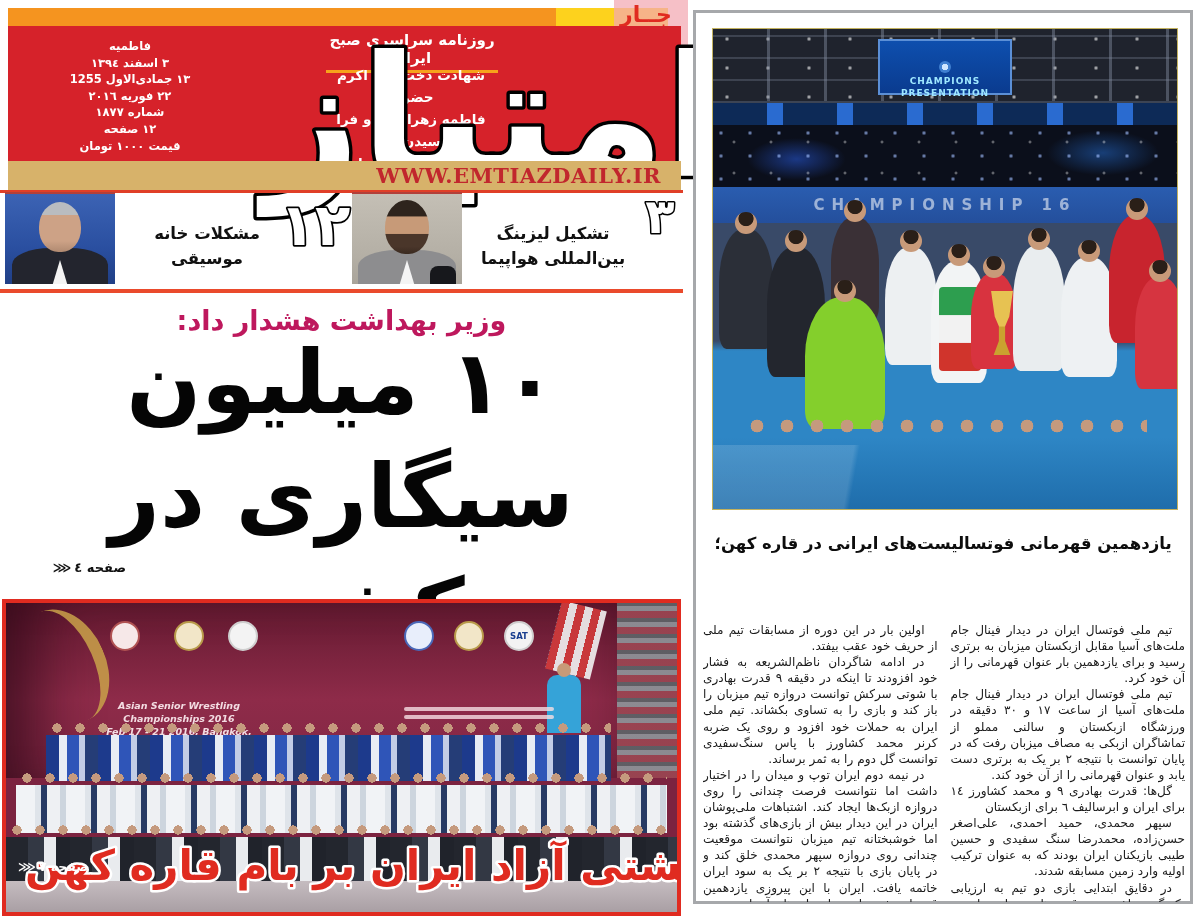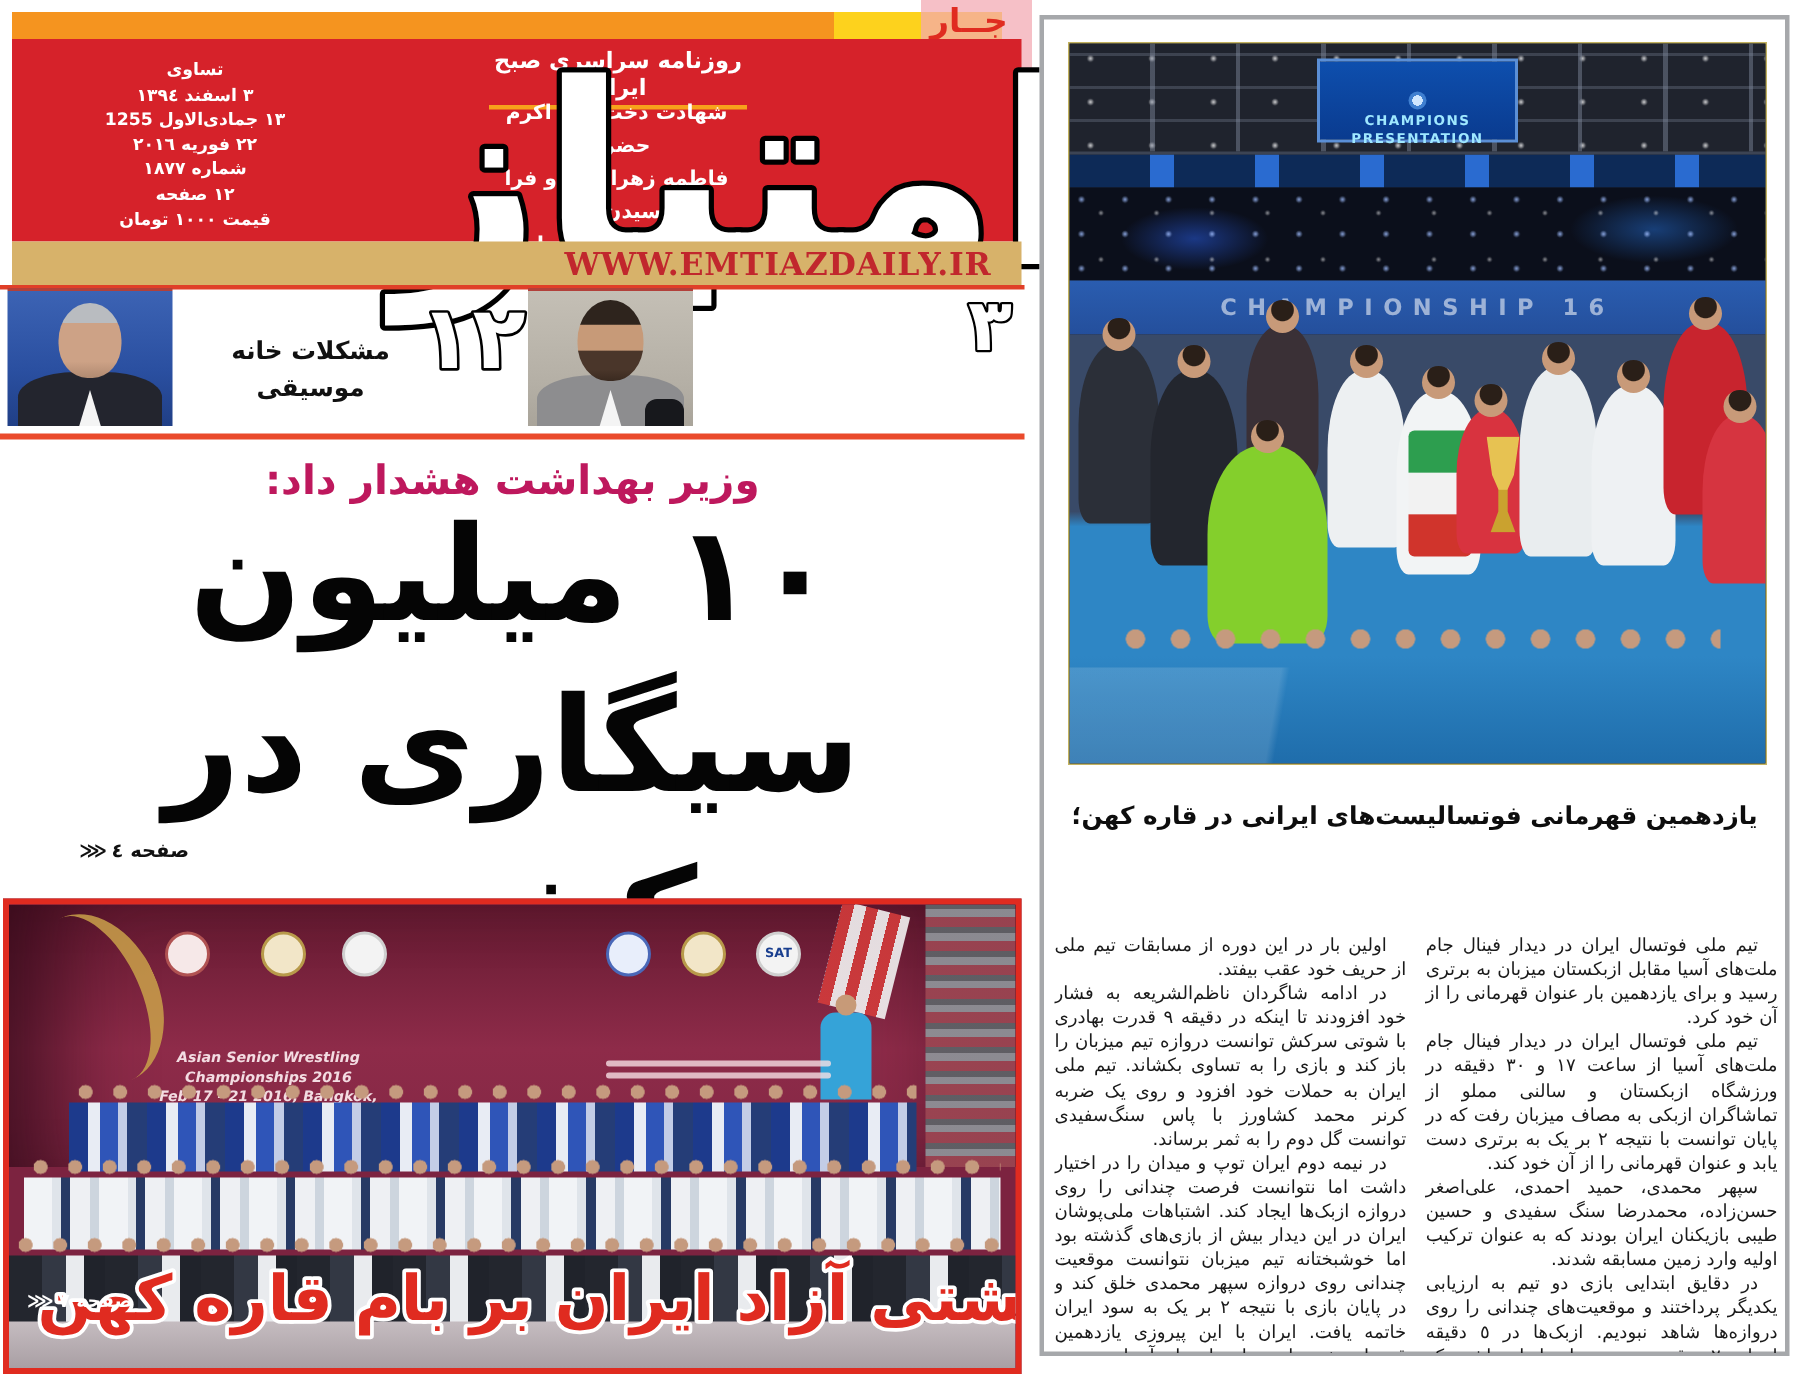--- a/index.html
+++ b/index.html
@@ -168,21 +168,21 @@
 
 <div id="page">
 
   <div class="abs orange-bar"></div>
   <div class="abs yellow-bar"></div>
   <div class="abs watermark">جــار</div>
 
   <div class="abs red-box"></div>
 
   <div class="abs dates" dir="rtl">
-    <div>تساوی</div>
+    <div>فاطمیه</div>
     <div>٣ اسفند ١٣٩٤</div>
     <div>١٣ جمادی‌الاول 1255</div>
     <div>٢٢ فوریه ٢٠١٦</div>
     <div>شماره ١٨٧٧</div>
     <div>١٢ صفحه</div>
     <div>قیمت ١٠٠٠ تومان</div>
   </div>
 
   <div class="abs tagline">روزنامه سراسری صبح ایران</div>
 
@@ -213,20 +213,24 @@
   <svg class="abs num-svg" style="left:288px;top:183px;" width="54" height="82" viewBox="0 0 54 82">
     <text x="27" y="62" text-anchor="middle" font-family="DejaVu Sans, sans-serif" font-weight="bold" font-size="58" fill="#ffffff" stroke="#000000" stroke-width="3.5" paint-order="stroke" stroke-linejoin="round">١٢</text>
   </svg>
 
   <div class="abs portrait p2">
     <div class="torso">
         <div class="shirt"></div>
       </div>
     <div class="head"></div>
     <div class="mic"></div>
+  </div>
+  <div class="abs brief-h bh2" dir="rtl">
+    <div>تشکیل لیزینگ</div>
+    <div>بین‌المللی هواپیما</div>
   </div>
   <svg class="abs num-svg" style="left:640px;top:185px;" width="40" height="62" viewBox="0 0 40 62">
     <text x="20" y="48" text-anchor="middle" font-family="DejaVu Sans, sans-serif" font-weight="bold" font-size="48" fill="#ffffff" stroke="#000000" stroke-width="3" paint-order="stroke" stroke-linejoin="round">٣</text>
   </svg>
 
   <div class="abs red-line2"></div>
   <div class="abs kicker">وزیر بهداشت هشدار داد:</div>
   <div class="abs lead-h" dir="rtl">
     <div>١٠ میلیون</div>
     <div>سیگاری در کشور</div>
@@ -314,20 +318,21 @@
     <div class="fs-trophy" style="left:276px;top:262px;"></div>
     <div class="fs-heads"></div>
   </div>
 
   <div class="abs fs-sub">یازدهمین قهرمانی فوتسالیست‌های ایرانی در قاره کهن؛</div>
 
   <div class="abs fs-cols" dir="rtl">
     <div class="fs-col">
       <p>تیم ملی فوتسال ایران در دیدار فینال جام ملت‌های آسیا مقابل ازبکستان میزبان به برتری رسید و برای یازدهمین بار عنوان قهرمانی را از آن خود کرد.</p>
       <p>تیم ملی فوتسال ایران در دیدار فینال جام ملت‌های آسیا از ساعت ١٧ و ٣٠ دقیقه در ورزشگاه ازبکستان و سالنی مملو از تماشاگران ازبکی به مصاف میزبان رفت که در پایان توانست با نتیجه ٢ بر یک به برتری دست یابد و عنوان قهرمانی را از آن خود کند.</p>
+      <p>گل‌ها: قدرت بهادری ٩ و محمد کشاورز ١٤ برای ایران و ابرسالیف ٦ برای ازبکستان</p>
       <p>سپهر محمدی، حمید احمدی، علی‌اصغر حسن‌زاده، محمدرضا سنگ سفیدی و حسین طیبی بازیکنان ایران بودند که به عنوان ترکیب اولیه وارد زمین مسابقه شدند.</p>
       <p>در دقایق ابتدایی بازی دو تیم به ارزیابی یکدیگر پرداختند و موقعیت‌های چندانی را روی دروازه‌ها شاهد نبودیم. ازبک‌ها در ٥ دقیقه ابتدایی ٢ موقعیت روی دروازه ایران داشتند که با واکنش سپهر محمدی همراه شد و مانع از گلزنی ازبک‌ها شد.</p>
 
     </div>
     <div class="fs-col">
       <p>اولین بار در این دوره از مسابقات تیم ملی از حریف خود عقب بیفتد.</p>
       <p>در ادامه شاگردان ناظم‌الشریعه به فشار خود افزودند تا اینکه در دقیقه ٩ قدرت بهادری با شوتی سرکش توانست دروازه تیم میزبان را باز کند و بازی را به تساوی بکشاند. تیم ملی ایران به حملات خود افزود و روی یک ضربه کرنر محمد کشاورز با پاس سنگ‌سفیدی توانست گل دوم را به ثمر برساند.</p>
       <p>در نیمه دوم ایران توپ و میدان را در اختیار داشت اما نتوانست فرصت چندانی را روی دروازه ازبک‌ها ایجاد کند. اشتباهات ملی‌پوشان ایران در این دیدار بیش از بازی‌های گذشته بود اما خوشبختانه تیم میزبان نتوانست موقعیت چندانی روی دروازه سپهر محمدی خلق کند و در پایان بازی با نتیجه ٢ بر یک به سود ایران خاتمه یافت. ایران با این پیروزی یازدهمین قهرمانی خود را در جام ملت‌های آسیا به دست آورد. آخرین بار ملی‌پوشان ایران در سال ٢٠١٠ و در ازبکستان قهرمانی را از آن خود کرده بودند و حالا پس از ٦ سال توانستند طلسم ناکامی را بشکنند.</p>
 
     </div>

